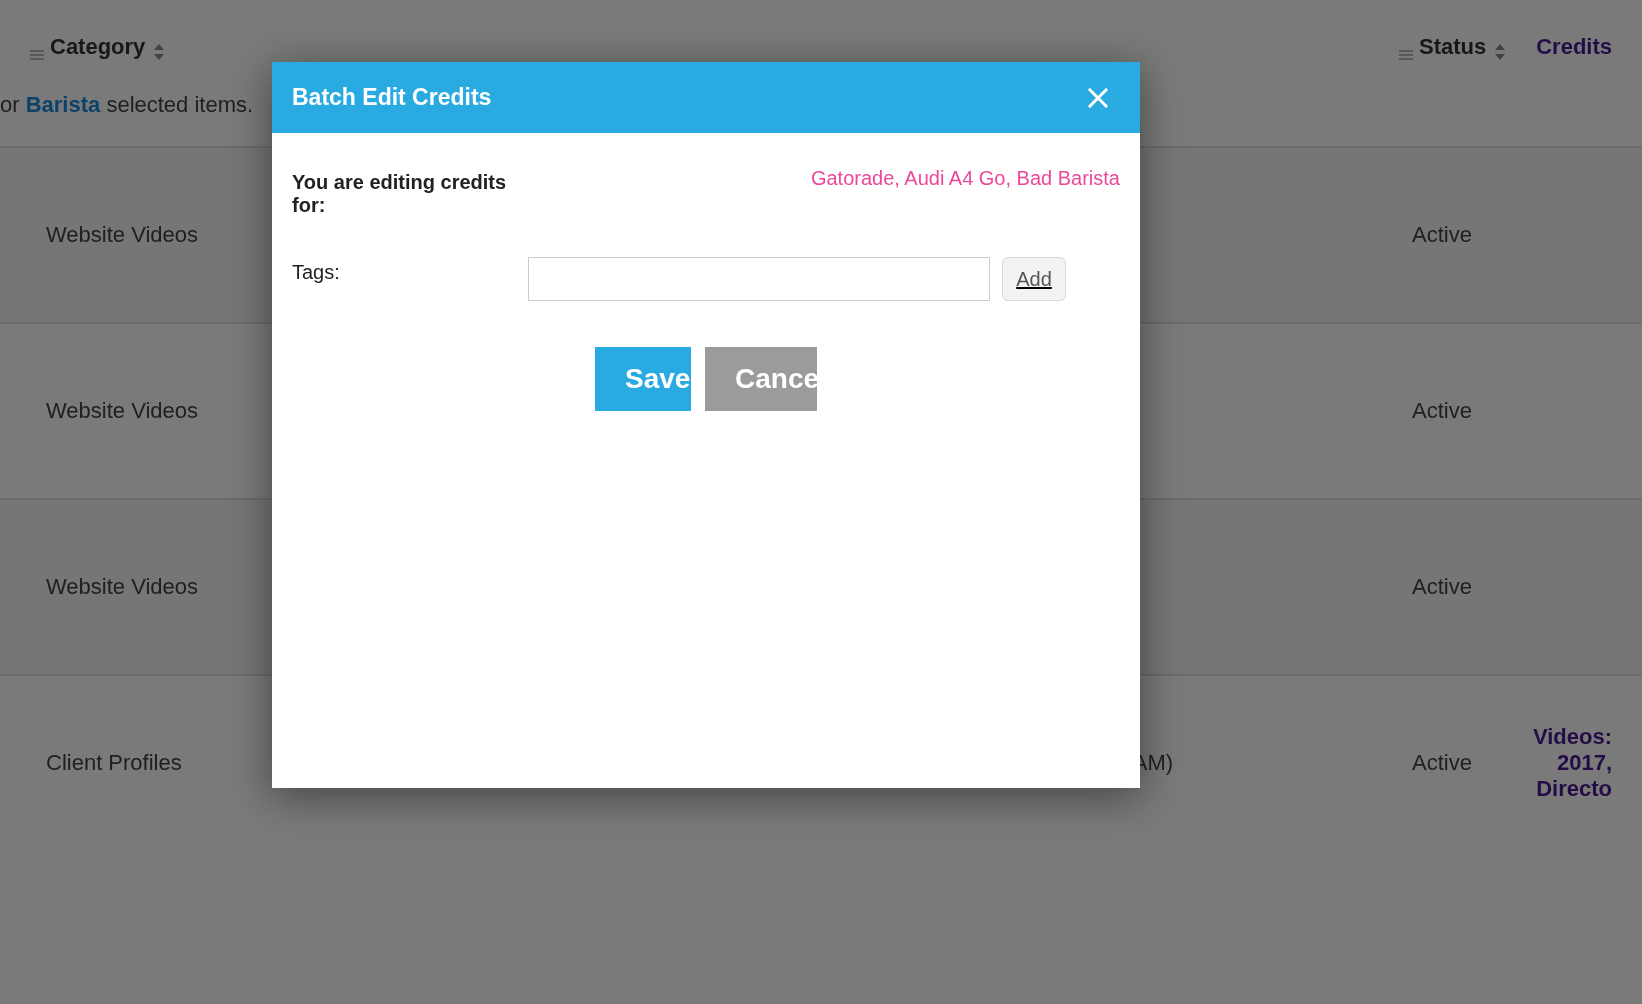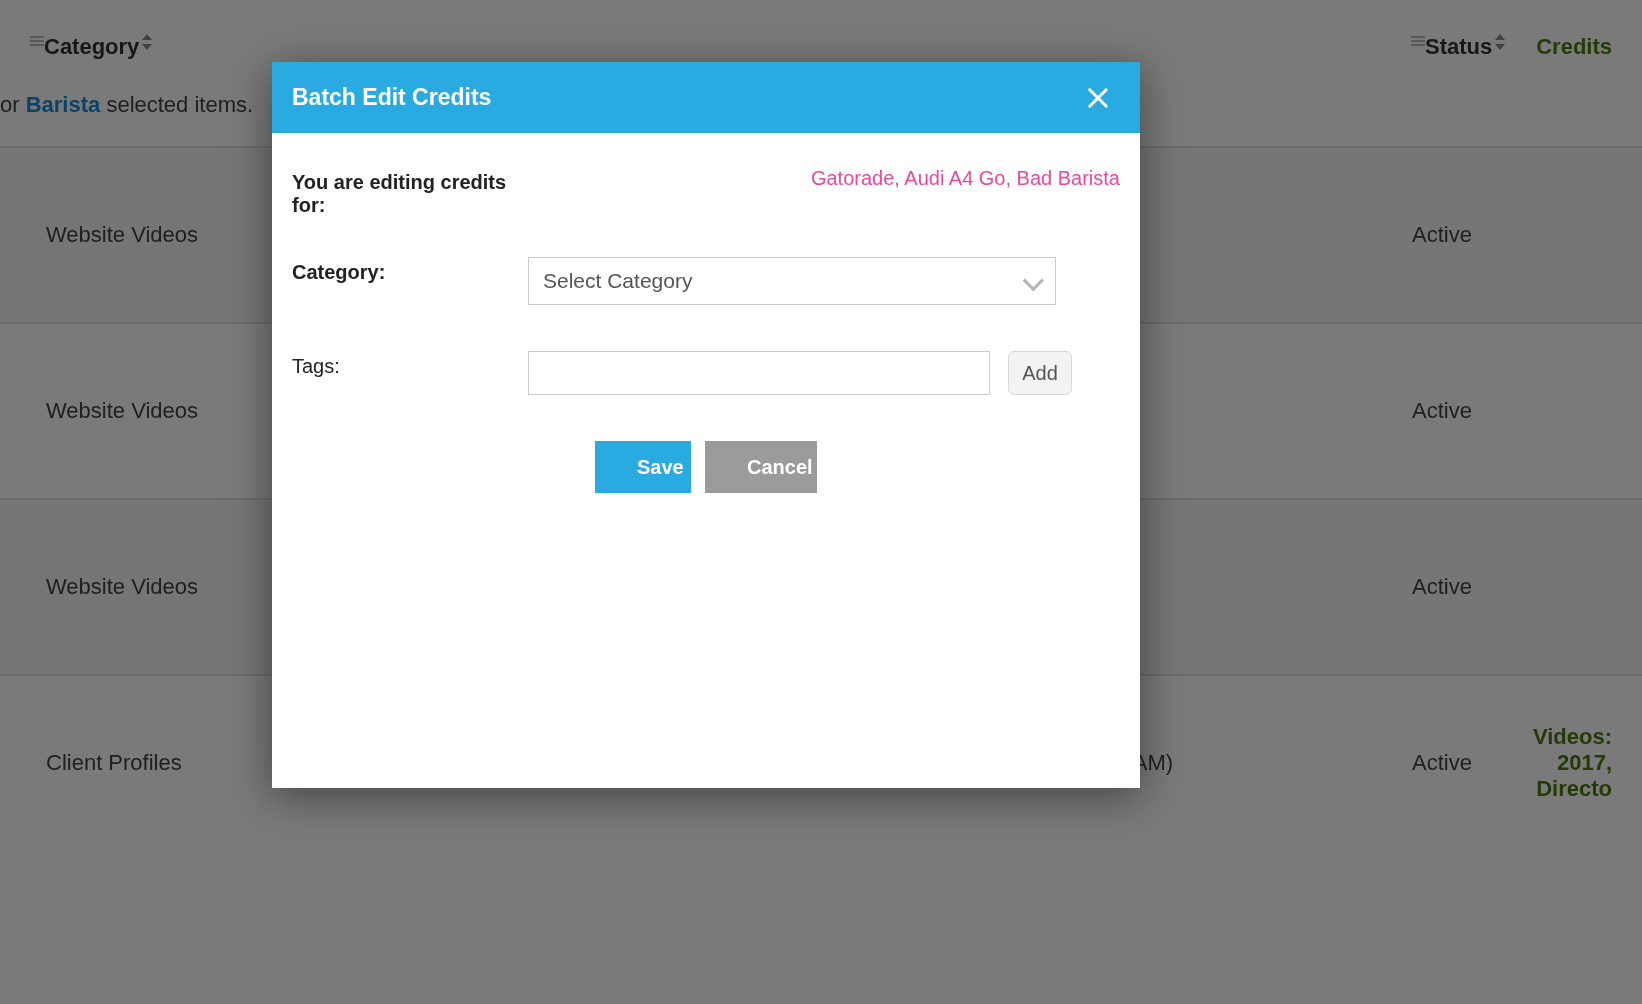--- a/index.html
+++ b/index.html
@@ -18,21 +18,21 @@
       padding-top: 34px;
     }
     .bg-header-row {
       display: flex;
       align-items: center;
       padding: 0 30px 24px 30px;
       font-weight: 700;
       color: #333;
       font-size: 22px;
     }
-    .bg-header-cell { display: flex; align-items: flex-start; }
+    .bg-header-cell { display: flex; align-items: flex-end; gap: 6px; }
     .drag-icon { width: 14px; height: 12px; display: inline-block; position: relative; }
     .drag-icon::before, .drag-icon::after {
       content: ""; position: absolute; left: 0; right: 0; height: 2px; background: #bbb;
     }
     .drag-icon::before { top: 2px; box-shadow: 0 4px 0 #bbb; }
     .drag-icon::after { top: 10px; }
     .sort-icon {
       width: 16px; height: 16px; display: inline-block; position: relative;
     }
     .sort-icon::before, .sort-icon::after {
@@ -57,21 +57,21 @@
       color: #444; font-size: 22px;
     }
     .bg-row:nth-of-type(odd).data { background: #f6f6f6; }
     .bg-row .col-cat { width: 290px; }
     .bg-row .col-name { width: 320px; }
     .bg-row .col-size { width: 120px; text-align: right; margin-right: 30px;}
     .bg-row .col-type { width: 120px; }
     .bg-row .col-date { width: 260px; }
     .bg-row .col-status { width: 120px; margin-left: auto; }
     .bg-row .col-credits { width: 80px; font-weight: 700; color: #333; text-align: right; }
-    .bg .credits-text { font-weight: 700; color: #4d7c0f; }
+    .bg .credits-text { font-weight: 700; color: #4c1d95; }
 
     .bg-header-row .spacer { flex: 1; }
 
     .overlay {
       position: absolute; inset: 0;
       background: rgba(0,0,0,0.52);
     }
 
     
     .modal {
@@ -118,37 +118,37 @@
     .chevron {
       width: 18px; height: 10px; display: inline-block; position: relative;
     }
     .chevron::before {
       content: ""; position: absolute; left: 0; top: 0;
       width: 12px; height: 12px;
       border-right: 3px solid #b4b4b4; border-bottom: 3px solid #b4b4b4;
       transform: rotate(45deg) translateY(-4px);
     }
 
-    .tags-wrap { display: flex; gap: 18px; }
+    .tags-wrap { display: flex; gap: 12px; text-decoration: underline; }
     .tags-input {
       width: 462px; height: 44px; border: 1px solid #ccc; padding: 0 10px;
       font-size: 20px; outline: none;
     }
     .add-btn {
       width: 64px; height: 44px; border: 1px solid #d7d7d7; border-radius: 6px;
       background: #f3f3f3; color: #555; font-size: 20px; cursor: pointer;
     }
 
     .actions {
       display: flex; gap: 6px; justify-content: center;
       margin-top: 40px;
     }
     .btn {
-      height: 52px; border: none; color: #fff; font-weight: 700; font-size: 20px;
-      padding: 0 42px; cursor: pointer;
+      height: 64px; border: none; color: #fff; font-weight: 700; font-size: 28px;
+      padding: 0 30px; cursor: pointer;
     }
     .btn-save   { background: #29abe2; width: 96px; }
     .btn-cancel { background: #9b9b9b; width: 112px; margin-left: 8px; }
   </style>
 </head>
 <body>
 
 <div class="bg">
   <div class="bg-header-row">
     <div class="bg-header-cell">
@@ -216,27 +216,20 @@
     <div class="modal-title">Batch Edit Credits</div>
     <div class="close-x"></div>
   </div>
 
   <div class="modal-body">
     <div class="row intro">
       <div class="label">You are editing credits for:</div>
       <div class="value">Gatorade, Audi A4 Go, Bad Barista</div>
     </div>
 
-    <div class="row">
-      <div class="label">Category:</div>
-      <div class="select">
-        <span>Select Category</span>
-        <span class="chevron"></span>
-      </div>
-    </div>
 
     <div class="row">
       <div class="label normal">Tags:</div>
       <div class="tags-wrap">
         <input class="tags-input" type="text" style="">
         <button class="add-btn">Add</button>
       </div>
     </div>
 
     <div class="actions">

